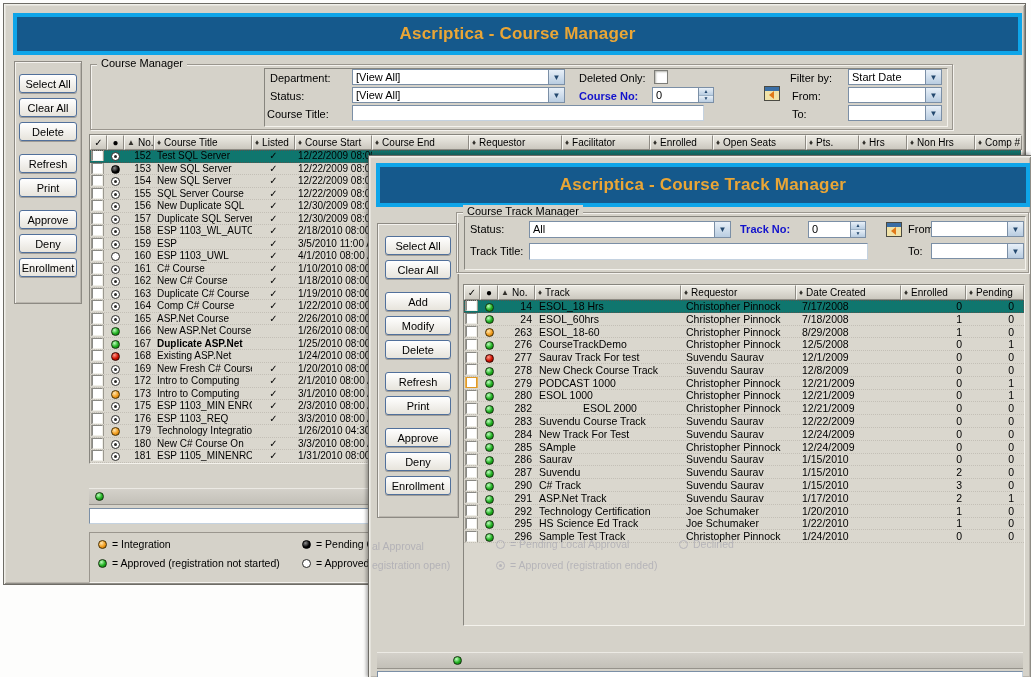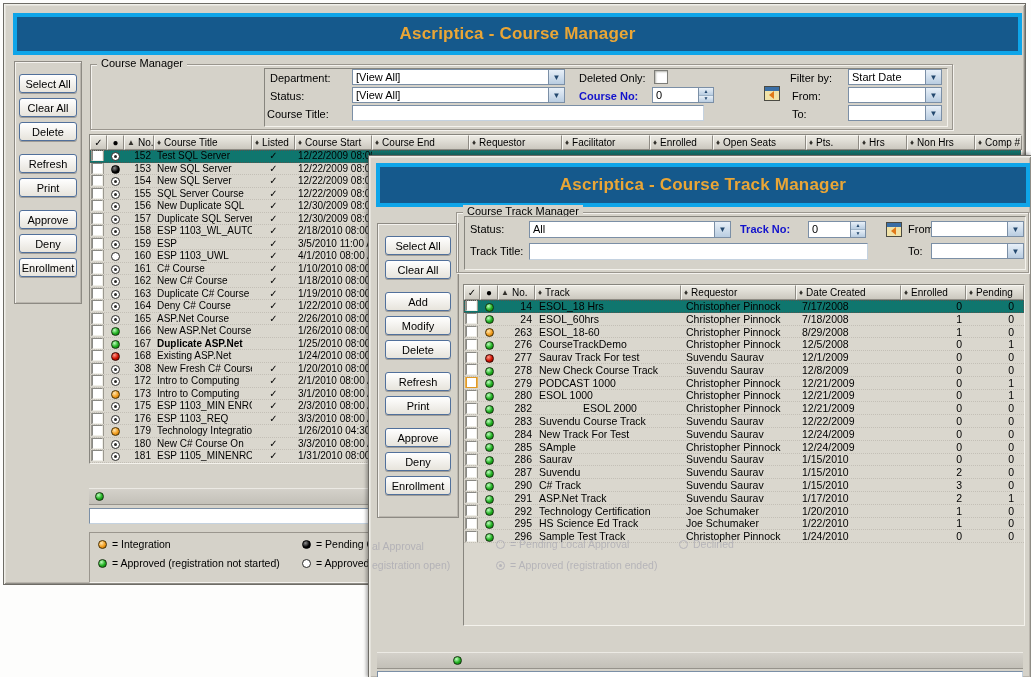--- a/index.html
+++ b/index.html
@@ -438,21 +438,21 @@
             <div class="td r" style="width: 48px; padding-right: 3px;"></div>
             <div class="td r" style="width: 68px; padding-right: 3px;"></div>
             <div class="td r" style="width: 47px; padding-right: 3px;"></div>
           </div>
           <div class="trow">
             <div class="td" style="width: 17px;">
               <div class="cb"></div>
             </div>
             <div class="td c" style="width: 17px;"><span class="dot bullseye"></span></div>
             <div class="td r" style="width: 30px; padding-right: 3px;">164</div>
-            <div class="td" style="width: 98px; padding-left: 3px;">Deny C# Course</div>
+            <div class="td" style="width: 98px; padding-left: 3px;">Comp C# Course</div>
             <div class="td c" style="width: 43px;">✓</div>
             <div class="td" style="width: 77px; padding-left: 3px;">1/22/2010 08:00</div>
             <div class="td" style="width: 97px; padding-left: 3px;"></div>
             <div class="td" style="width: 93px; padding-left: 3px;"></div>
             <div class="td" style="width: 88px; padding-left: 3px;"></div>
             <div class="td r" style="width: 63px; padding-right: 3px;"></div>
             <div class="td r" style="width: 93px; padding-right: 3px;"></div>
             <div class="td r" style="width: 53px; padding-right: 3px;"></div>
             <div class="td r" style="width: 48px; padding-right: 3px;"></div>
             <div class="td r" style="width: 68px; padding-right: 3px;"></div>
@@ -532,21 +532,21 @@
             <div class="td r" style="width: 53px; padding-right: 3px;"></div>
             <div class="td r" style="width: 48px; padding-right: 3px;"></div>
             <div class="td r" style="width: 68px; padding-right: 3px;"></div>
             <div class="td r" style="width: 47px; padding-right: 3px;"></div>
           </div>
           <div class="trow">
             <div class="td" style="width: 17px;">
               <div class="cb"></div>
             </div>
             <div class="td c" style="width: 17px;"><span class="dot bullseye"></span></div>
-            <div class="td r" style="width: 30px; padding-right: 3px;">308</div>
+            <div class="td r" style="width: 30px; padding-right: 3px;">169</div>
             <div class="td" style="width: 98px; padding-left: 3px;">New Fresh C# Course</div>
             <div class="td c" style="width: 43px;">✓</div>
             <div class="td" style="width: 77px; padding-left: 3px;">1/20/2010 08:00</div>
             <div class="td" style="width: 97px; padding-left: 3px;"></div>
             <div class="td" style="width: 93px; padding-left: 3px;"></div>
             <div class="td" style="width: 88px; padding-left: 3px;"></div>
             <div class="td r" style="width: 63px; padding-right: 3px;"></div>
             <div class="td r" style="width: 93px; padding-right: 3px;"></div>
             <div class="td r" style="width: 53px; padding-right: 3px;"></div>
             <div class="td r" style="width: 48px; padding-right: 3px;"></div>

